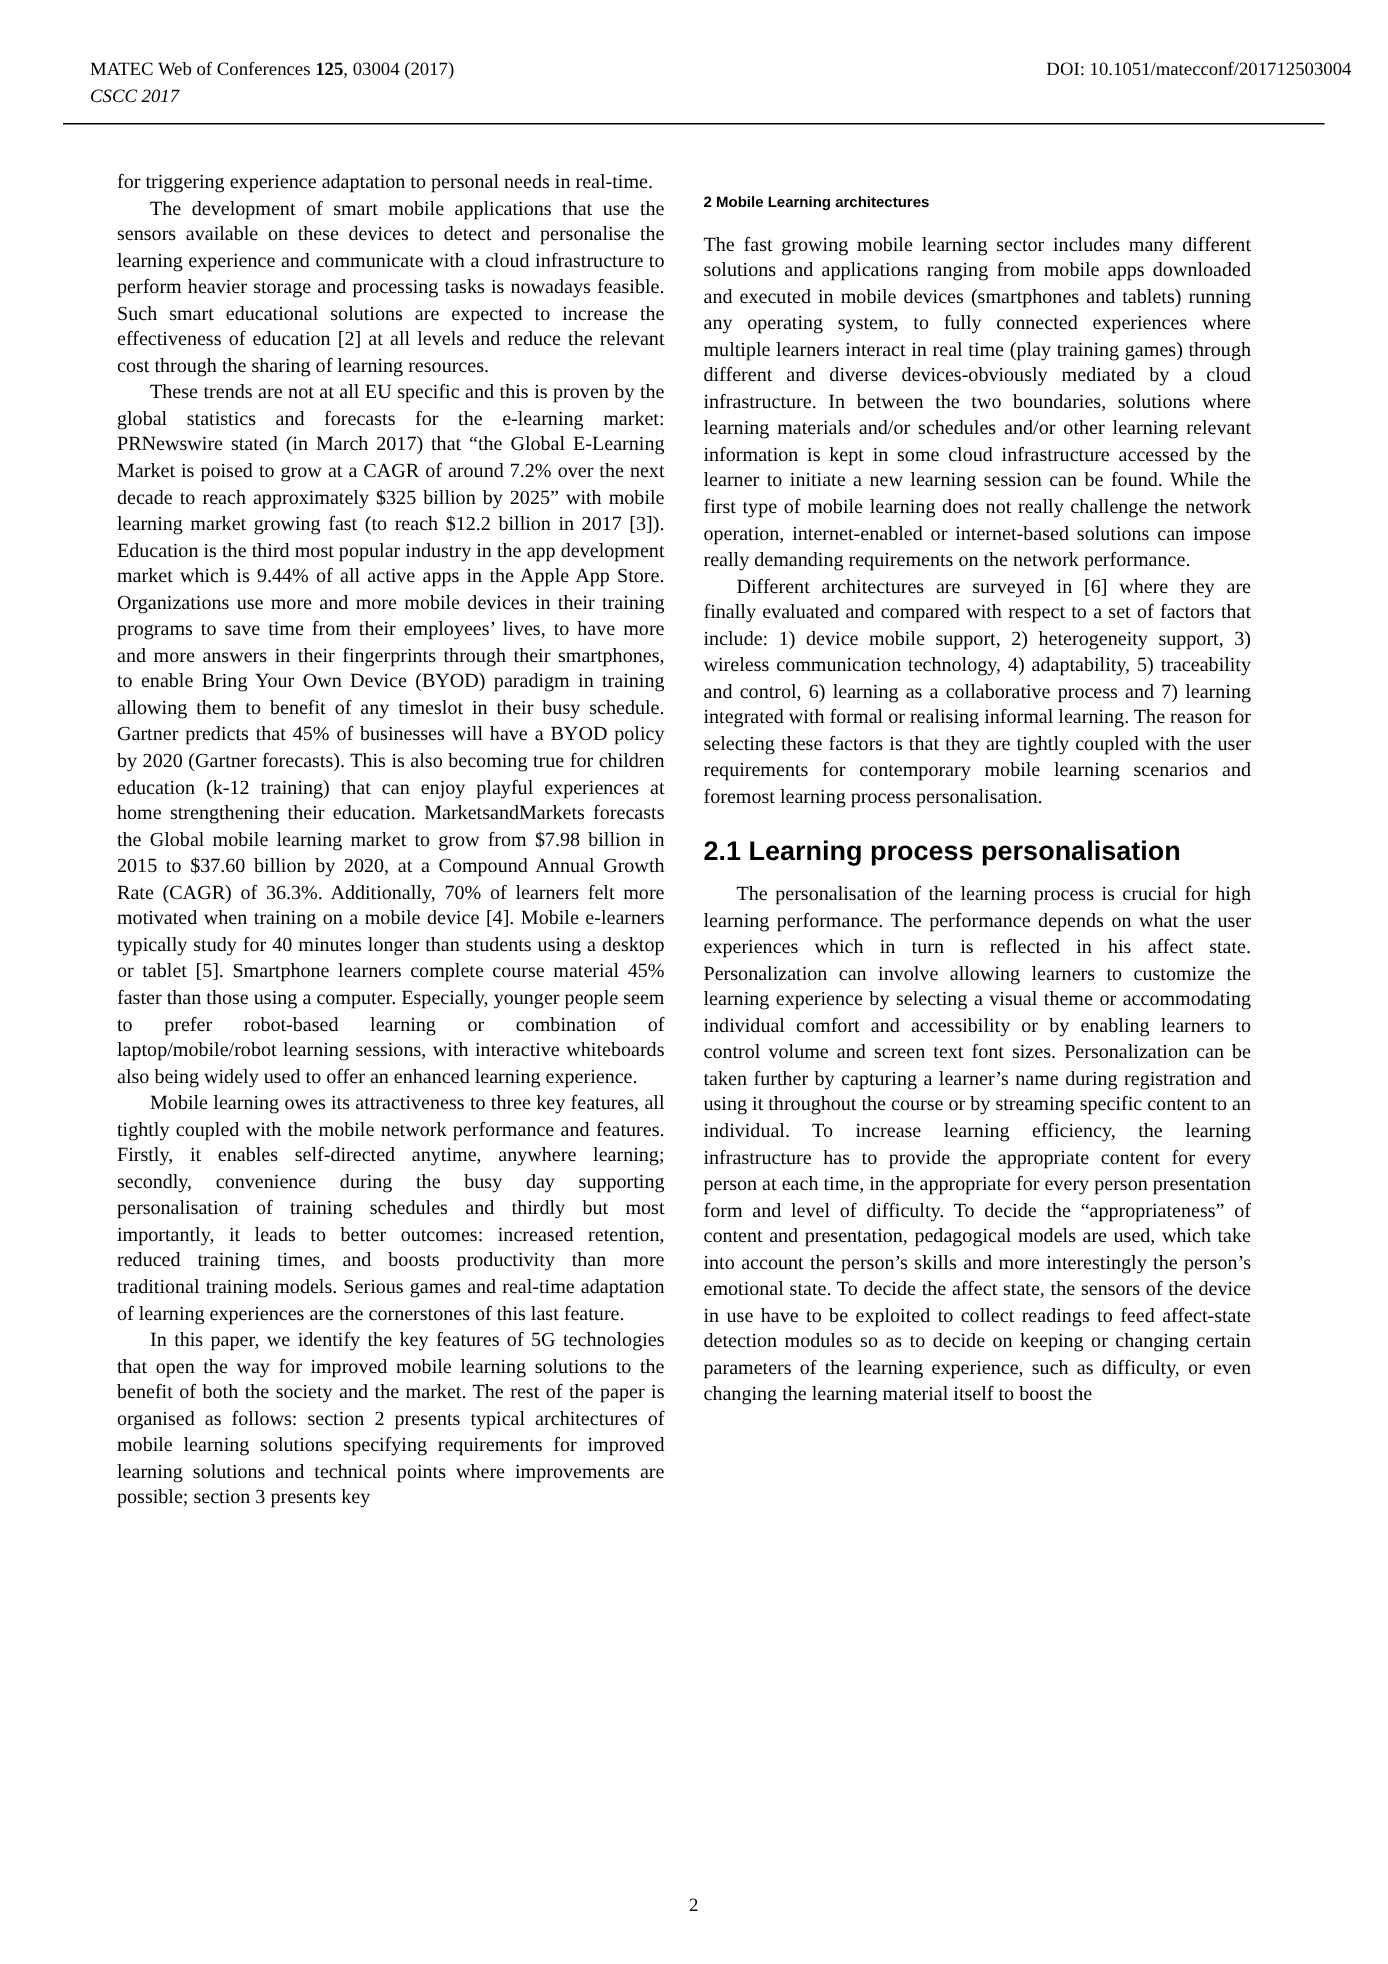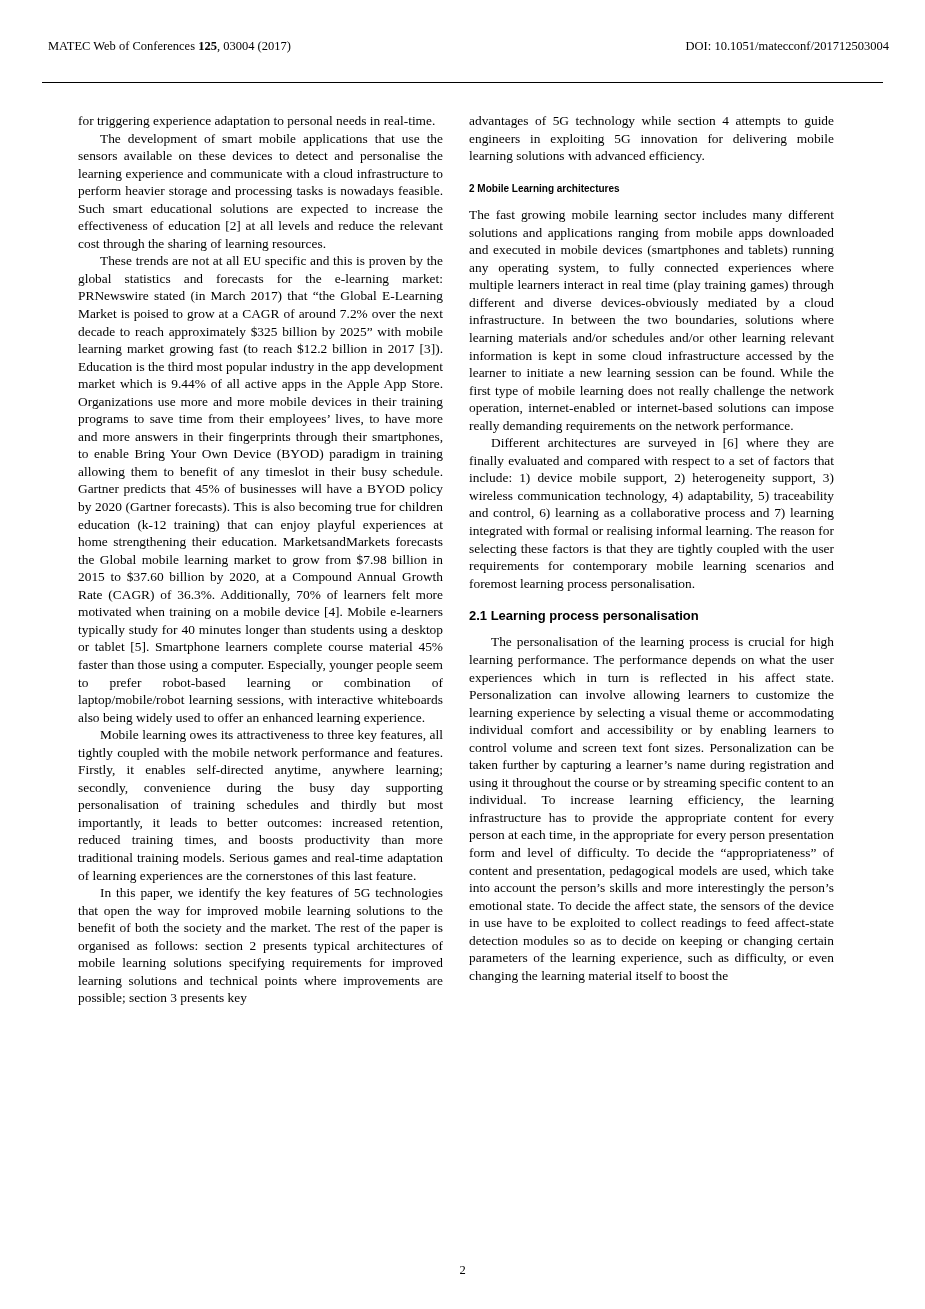--- a/index.html
+++ b/index.html
@@ -16,21 +16,21 @@
   }
   .page {
     position: absolute;
     left: 0; top: 0;
     width: 925px;
     height: 1309px;
     box-sizing: border-box;
   }
   .header {
     position: absolute;
-    left: 48px;
+    left: 60px;
     top: 38px;
     width: 841px;
     font-size: 12.5px;
   }
   .header-row {
     display: flex;
     justify-content: space-between;
     align-items: baseline;
     line-height: 1.35;
   }
@@ -81,21 +81,21 @@
   h2.section {
     font-family: "Liberation Sans", sans-serif;
     font-size: 10px;
     font-weight: bold;
     margin: 18px 0 11px 0;
     text-indent: 0;
     line-height: 1.25;
   }
   h3.subsection {
     font-family: "Liberation Sans", sans-serif;
-    font-size: 13px;
+    font-size: 18px;
     font-weight: bold;
     margin: 16px 0 9px 0;
     text-indent: 0;
     line-height: 1.25;
   }
   .footer {
     position: absolute;
     left: 0;
     top: 1263px;
     width: 925px;
@@ -109,35 +109,35 @@
 <div class="page">
 
   <div class="header">
     <div class="header-row">
       <div class="header-left-top">
         <span>MATEC Web of Conferences</span>
         <span class="vol">125</span><span>, 03004 (2017)</span>
       </div>
       <div class="header-right">DOI: 10.1051/matecconf/201712503004</div>
     </div>
+    <div class="header-second">CSCC 2017</div>
   </div>
   <div class="header-rule"></div>
 
   <div class="columns">
 
     <div class="col">
       <p class="noindent">for triggering experience adaptation to personal needs in real-time.</p>
       <p>The development of smart mobile applications that use the sensors available on these devices to detect and personalise the learning experience and communicate with a cloud infrastructure to perform heavier storage and processing tasks is nowadays feasible. Such smart educational solutions are expected to increase the effectiveness of education [2] at all levels and reduce the relevant cost through the sharing of learning resources.</p>
       <p>These trends are not at all EU specific and this is proven by the global statistics and forecasts for the e-learning market: PRNewswire stated (in March 2017) that “the Global E-Learning Market is poised to grow at a CAGR of around 7.2% over the next decade to reach approximately $325 billion by 2025” with mobile learning market growing fast (to reach $12.2 billion in 2017 [3]). Education is the third most popular industry in the app development market which is 9.44% of all active apps in the Apple App Store. Organizations use more and more mobile devices in their training programs to save time from their employees’ lives, to have more and more answers in their fingerprints through their smartphones, to enable Bring Your Own Device (BYOD) paradigm in training allowing them to benefit of any timeslot in their busy schedule. Gartner predicts that 45% of businesses will have a BYOD policy by 2020 (Gartner forecasts). This is also becoming true for children education (k-12 training) that can enjoy playful experiences at home strengthening their education. MarketsandMarkets forecasts the Global mobile learning market to grow from $7.98 billion in 2015 to $37.60 billion by 2020, at a Compound Annual Growth Rate (CAGR) of 36.3%. Additionally, 70% of learners felt more motivated when training on a mobile device [4]. Mobile e-learners typically study for 40 minutes longer than students using a desktop or tablet [5]. Smartphone learners complete course material 45% faster than those using a computer. Especially, younger people seem to prefer robot-based learning or combination of laptop/mobile/robot learning sessions, with interactive whiteboards also being widely used to offer an enhanced learning experience.</p>
       <p>Mobile learning owes its attractiveness to three key features, all tightly coupled with the mobile network performance and features. Firstly, it enables self-directed anytime, anywhere learning; secondly, convenience during the busy day supporting personalisation of training schedules and thirdly but most importantly, it leads to better outcomes: increased retention, reduced training times, and boosts productivity than more traditional training models. Serious games and real-time adaptation of learning experiences are the cornerstones of this last feature.</p>
       <p>In this paper, we identify the key features of 5G technologies that open the way for improved mobile learning solutions to the benefit of both the society and the market. The rest of the paper is organised as follows: section 2 presents typical architectures of mobile learning solutions specifying requirements for improved learning solutions and technical points where improvements are possible; section 3 presents key</p>
     </div>
 
     <div class="col">
-      <p class="noindent">advantages of 5G technology while section 4 attempts to guide engineers in exploiting 5G innovation for delivering mobile learning solutions with advanced efficiency.</p>
       <h2 class="section">2 Mobile Learning architectures</h2>
       <p class="noindent">The fast growing mobile learning sector includes many different solutions and applications ranging from mobile apps downloaded and executed in mobile devices (smartphones and tablets) running any operating system, to fully connected experiences where multiple learners interact in real time (play training games) through different and diverse devices-obviously mediated by a cloud infrastructure. In between the two boundaries, solutions where learning materials and/or schedules and/or other learning relevant information is kept in some cloud infrastructure accessed by the learner to initiate a new learning session can be found. While the first type of mobile learning does not really challenge the network operation, internet-enabled or internet-based solutions can impose really demanding requirements on the network performance.</p>
       <p>Different architectures are surveyed in [6] where they are finally evaluated and compared with respect to a set of factors that include: 1) device mobile support, 2) heterogeneity support, 3) wireless communication technology, 4) adaptability, 5) traceability and control, 6) learning as a collaborative process and 7) learning integrated with formal or realising informal learning. The reason for selecting these factors is that they are tightly coupled with the user requirements for contemporary mobile learning scenarios and foremost learning process personalisation.</p>
       <h3 class="subsection">2.1 Learning process personalisation</h3>
       <p>The personalisation of the learning process is crucial for high learning performance. The performance depends on what the user experiences which in turn is reflected in his affect state. Personalization can involve allowing learners to customize the learning experience by selecting a visual theme or accommodating individual comfort and accessibility or by enabling learners to control volume and screen text font sizes. Personalization can be taken further by capturing a learner’s name during registration and using it throughout the course or by streaming specific content to an individual. To increase learning efficiency, the learning infrastructure has to provide the appropriate content for every person at each time, in the appropriate for every person presentation form and level of difficulty. To decide the “appropriateness” of content and presentation, pedagogical models are used, which take into account the person’s skills and more interestingly the person’s emotional state. To decide the affect state, the sensors of the device in use have to be exploited to collect readings to feed affect-state detection modules so as to decide on keeping or changing certain parameters of the learning experience, such as difficulty, or even changing the learning material itself to boost the</p>
     </div>
 
   </div>
 
   <div class="footer">2</div>

